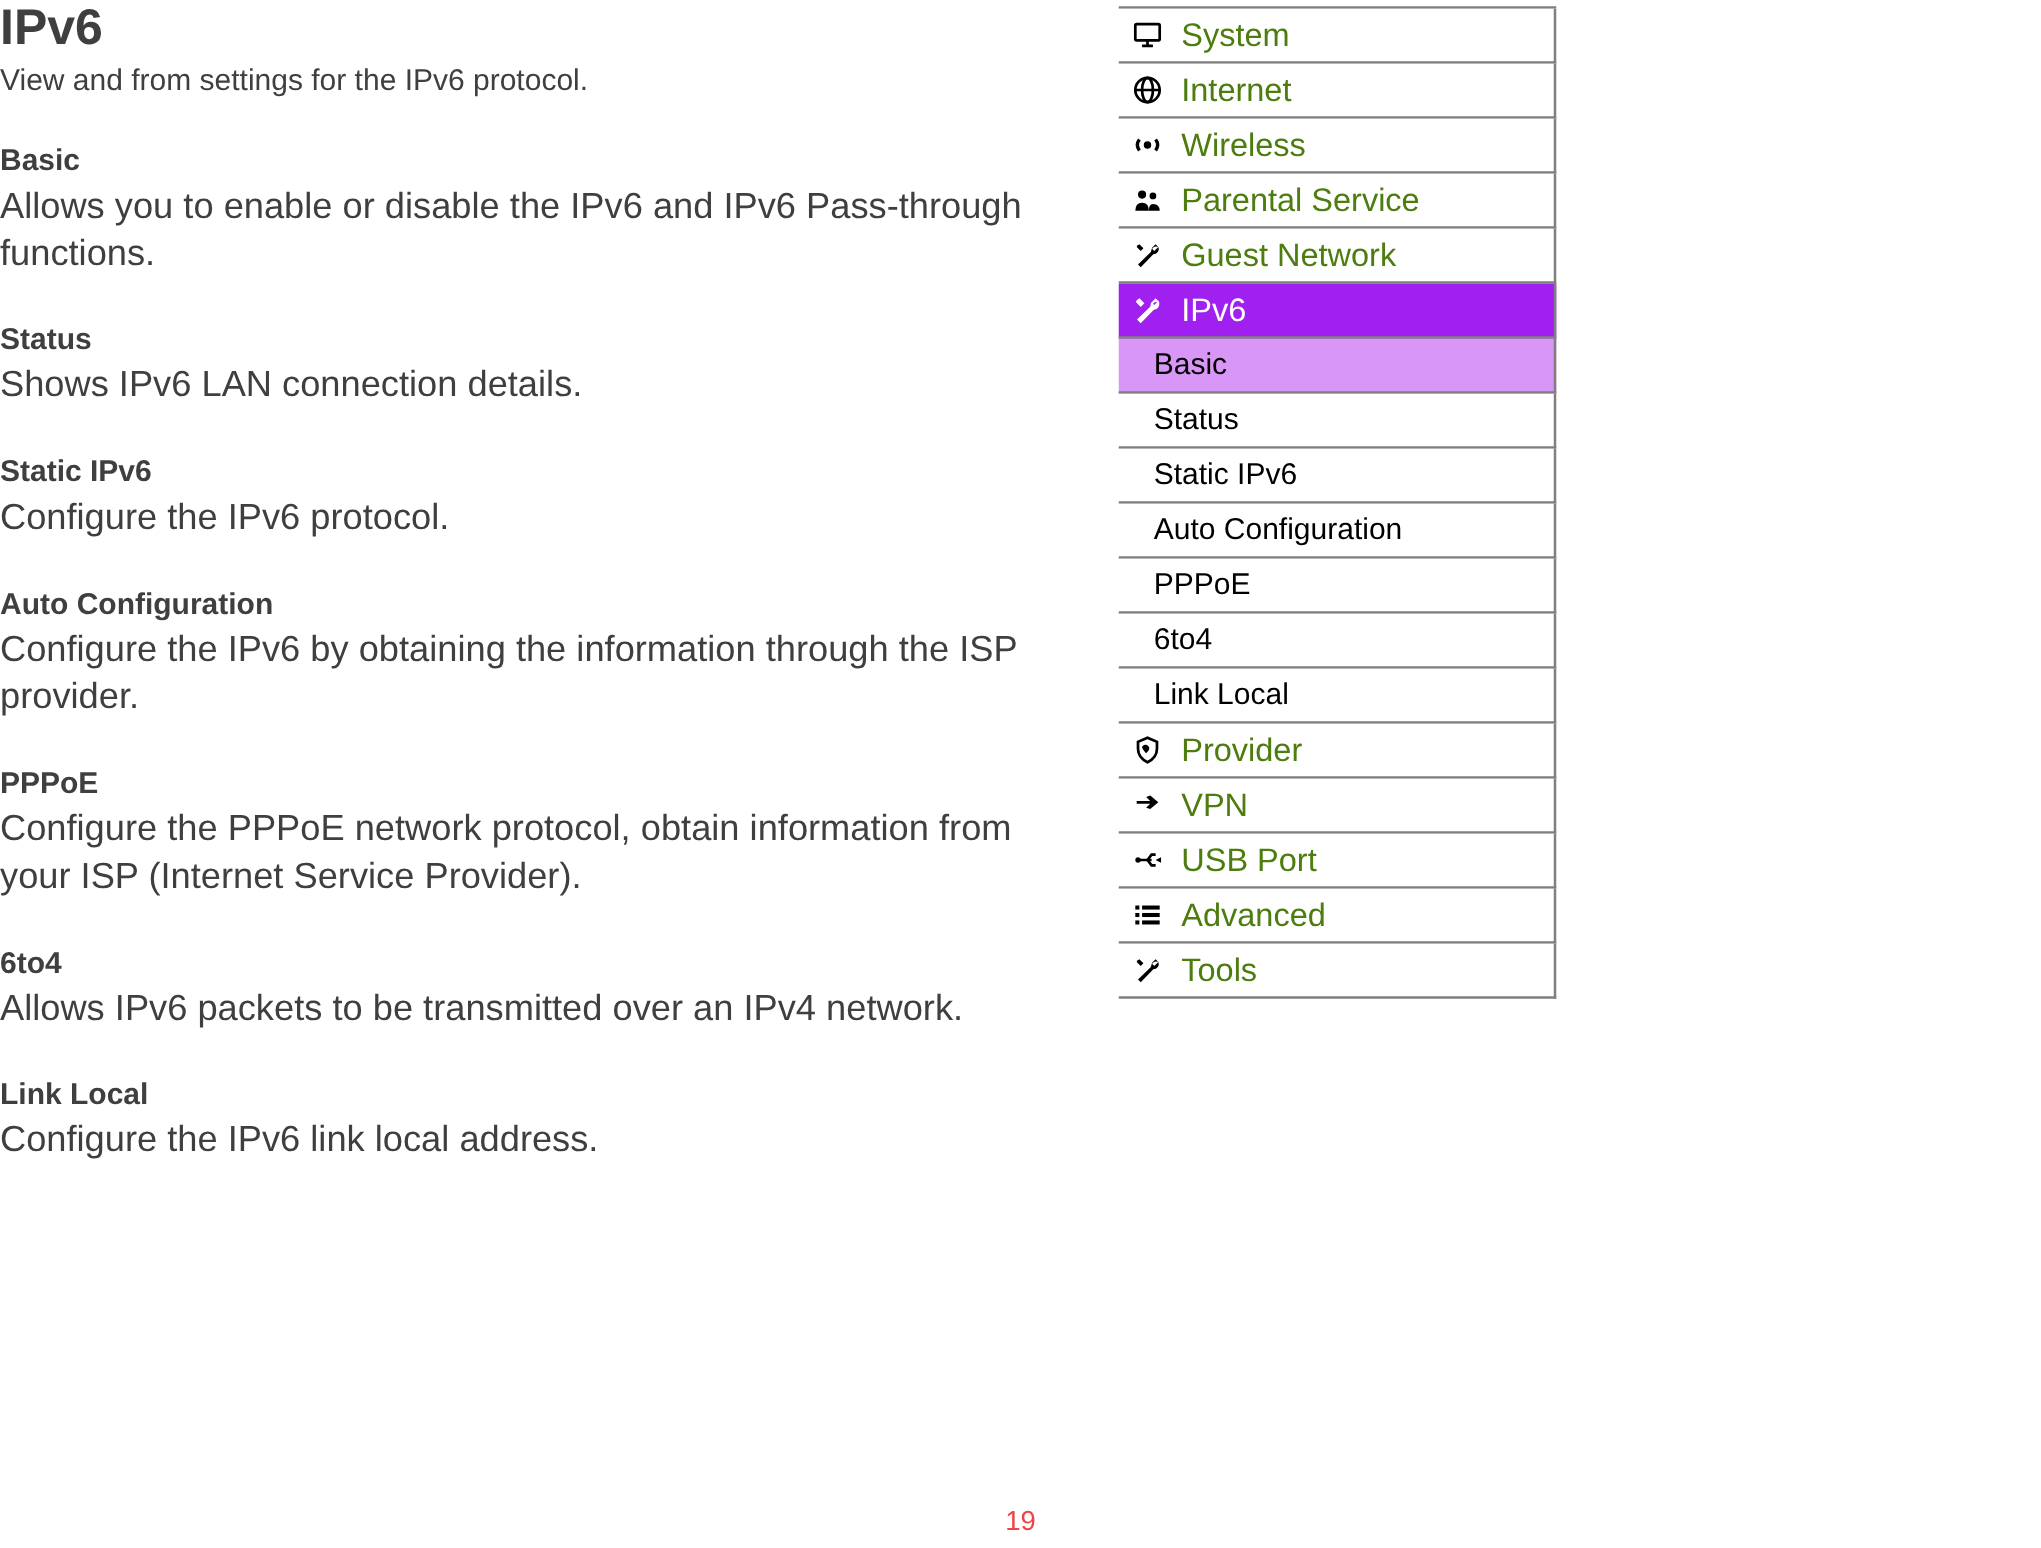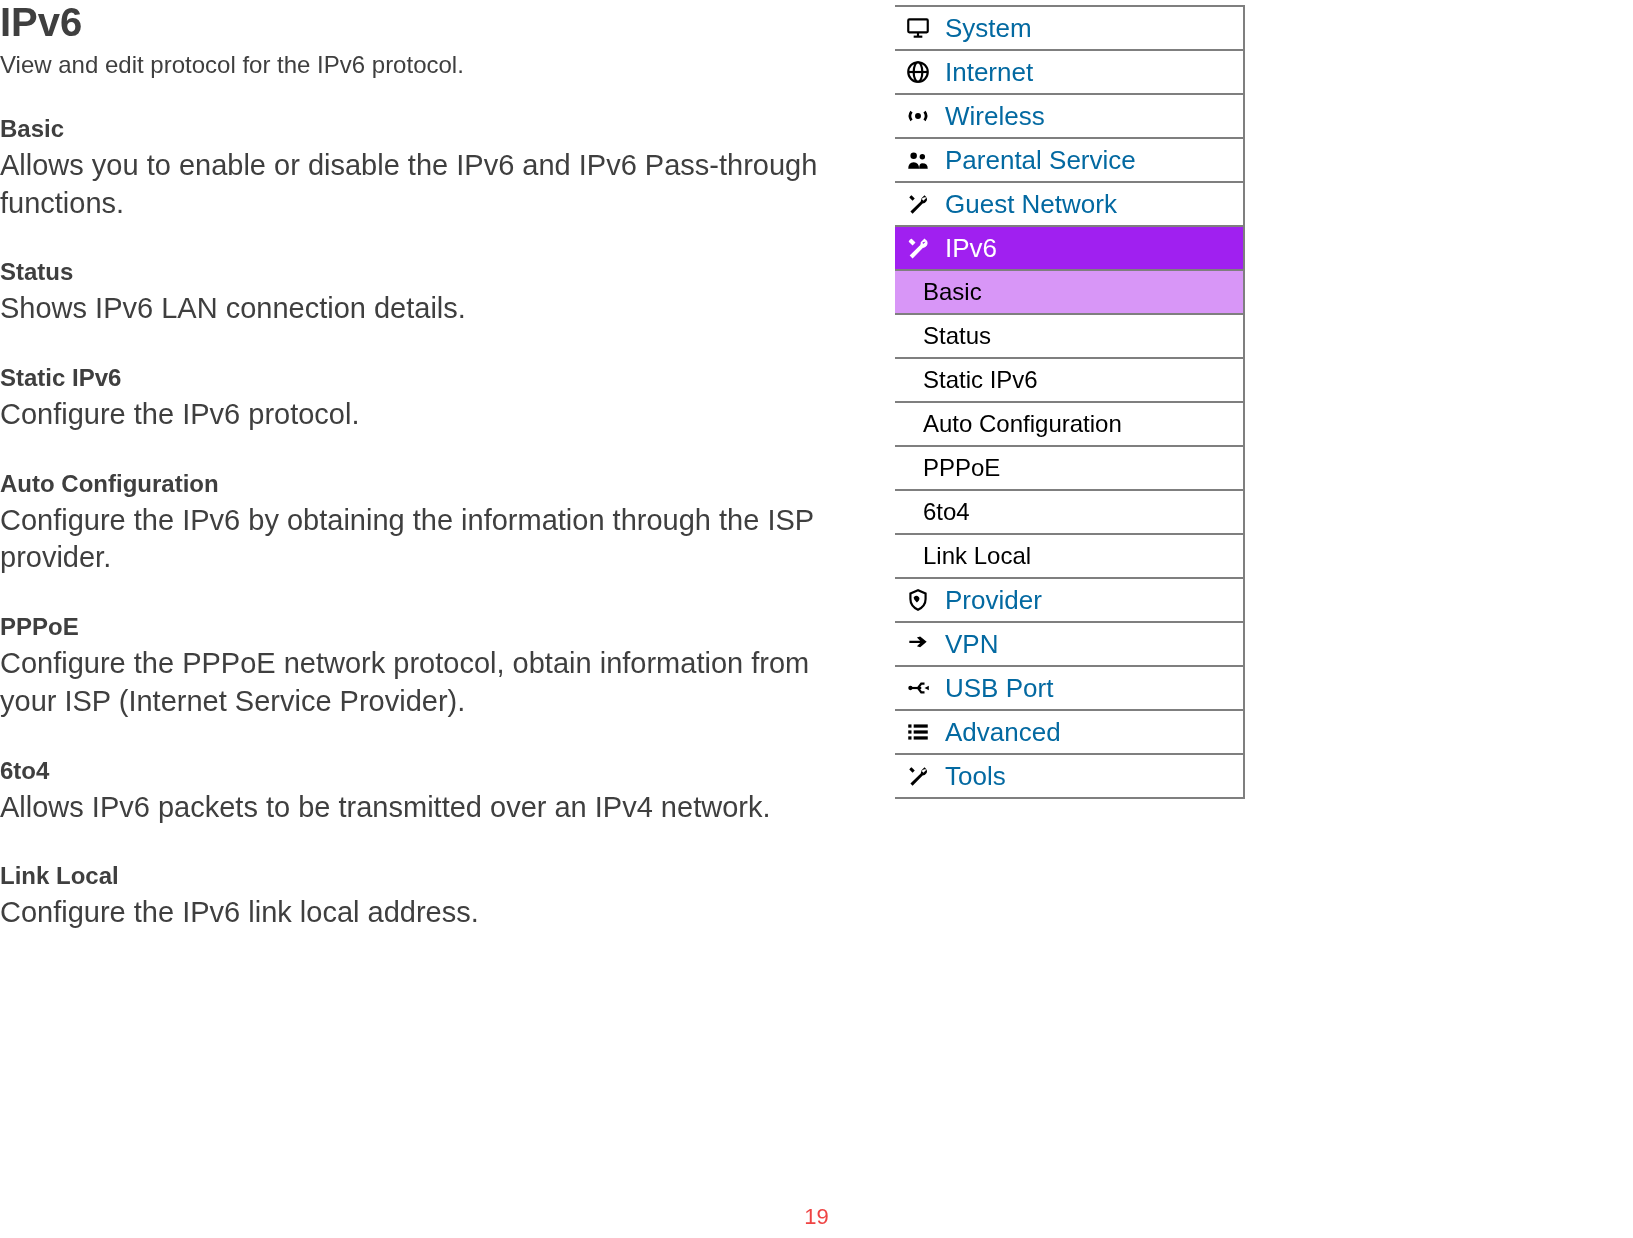--- a/index.html
+++ b/index.html
@@ -81,21 +81,21 @@
     height: 34px;
     display: flex;
     align-items: center;
     justify-content: center;
     margin-right: 10px;
   }
   .sidebar .item .icon svg { width: 26px; height: 26px; }
   .sidebar .item.active .icon svg { fill: #fff; stroke: #fff; }
   .sidebar .item .label {
     font-size: 26px;
-    color: #0369a1;
+    color: #4d7c0f;
     font-family: Arial, sans-serif;
   }
   .sidebar .subitem {
     border-bottom: 2px solid #7f7f7f;
     border-right: 2px solid #7f7f7f;
     height: 44px;
     display: flex;
     align-items: center;
     padding-left: 28px;
     background: #fff;
@@ -108,21 +108,21 @@
   .sidebar .subitem .label {
     font-size: 24px;
     color: #000;
   }
 </style>
 </head>
 <body>
 
 <div class="content">
   <h1>IPv6</h1>
-  <div class="subtitle">View and edit protocol for the IPv6 protocol.</div>
+  <div class="subtitle">View and from settings for the IPv6 protocol.</div>
 
   <div class="section">
     <div class="heading">Basic</div>
     <div class="body">Allows you to enable or disable the IPv6 and IPv6 Pass-through functions.</div>
   </div>
   <div class="section">
     <div class="heading">Status</div>
     <div class="body">Shows IPv6 LAN connection details.</div>
   </div>
   <div class="section">

